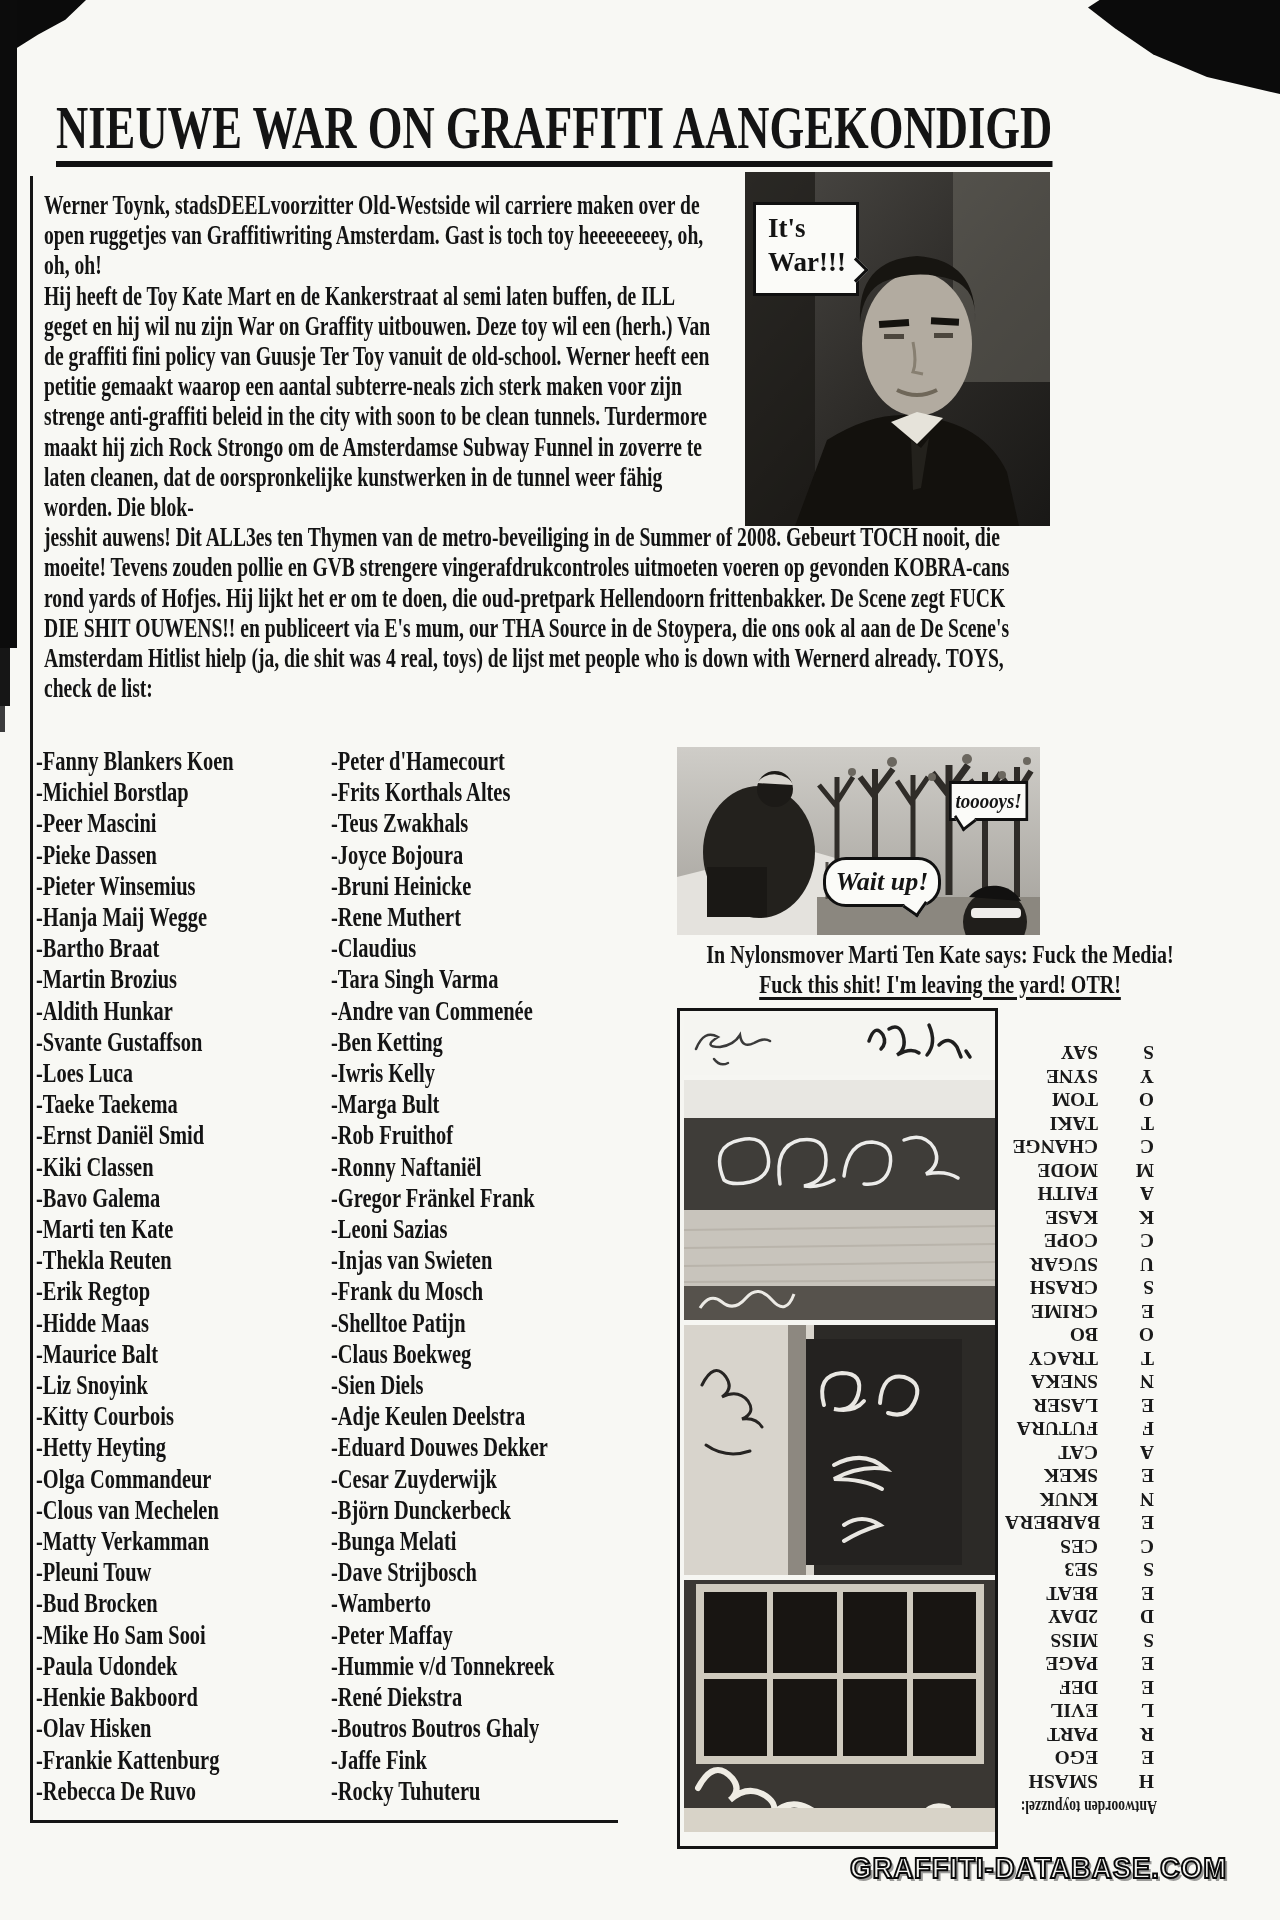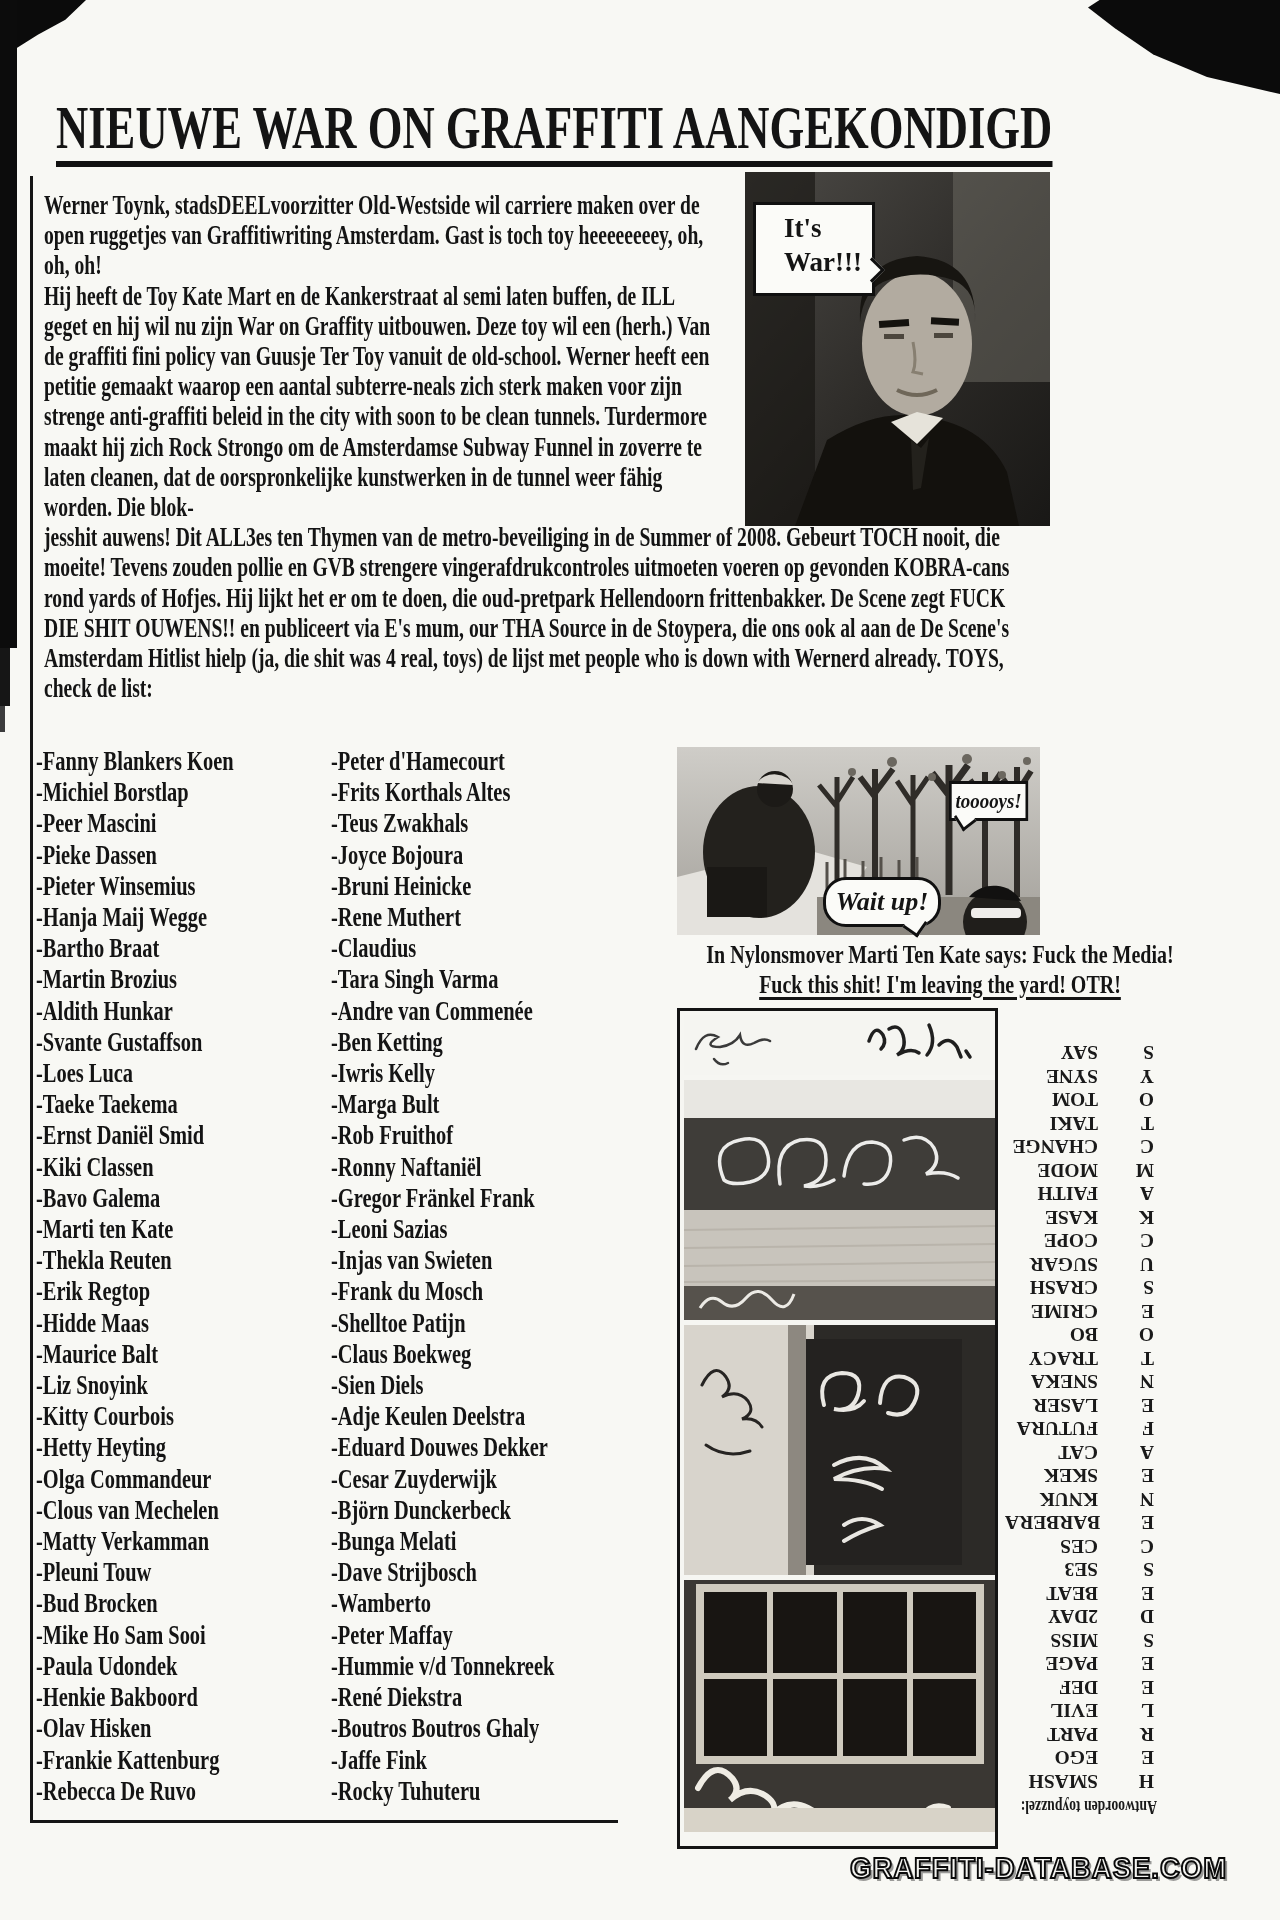--- a/index.html
+++ b/index.html
@@ -41,25 +41,25 @@
     position:absolute;left:745px;top:172px;width:305px;height:354px;background:#2a2927;
   }
   .bubble{
     position:absolute;background:#fbfbf8;border:3px solid #101010;
     font-weight:bold;text-align:center;z-index:5;
   }
   .bubble .tail{
     position:absolute;width:15px;height:15px;background:#fbfbf8;
     border-right:3px solid #101010;border-bottom:3px solid #101010;
   }
-  .bubble-war{left:8px;top:30px;width:88px;height:82px;font-size:27px;line-height:34px;padding-top:6px;text-align:left;padding-left:28px;}
+  .bubble-war{left:8px;top:30px;width:88px;height:82px;font-size:27px;line-height:34px;padding-top:6px;text-align:left;padding-left:12px;}
   .bubble-war .tail{right:-9px;bottom:14px;transform:rotate(-45deg);}
   .bubble-tooooys{left:272px;top:34px;width:82px;height:34px;font-size:21px;line-height:34px;transform:scaleX(.9);transform-origin:top left;}
   .bubble-tooooys .tail{left:6px;bottom:-10px;transform:rotate(55deg);}
-  .bubble-waitup{left:146px;top:130px;width:112px;height:44px;font-size:26px;line-height:44px;border-radius:23px;}
+  .bubble-waitup{left:146px;top:110px;width:112px;height:44px;font-size:26px;line-height:44px;border-radius:23px;}
   .bubble-waitup .tail{right:14px;bottom:-10px;transform:rotate(35deg);}
 
   
   .toycol{
     position:absolute;top:745px;font-weight:bold;font-size:28px;line-height:31.2px;
     transform:scaleX(0.73);transform-origin:top left;white-space:nowrap;
   }
   .toycol1{left:36px;width:360px;}
   .toycol2{left:331px;width:420px;}
 

